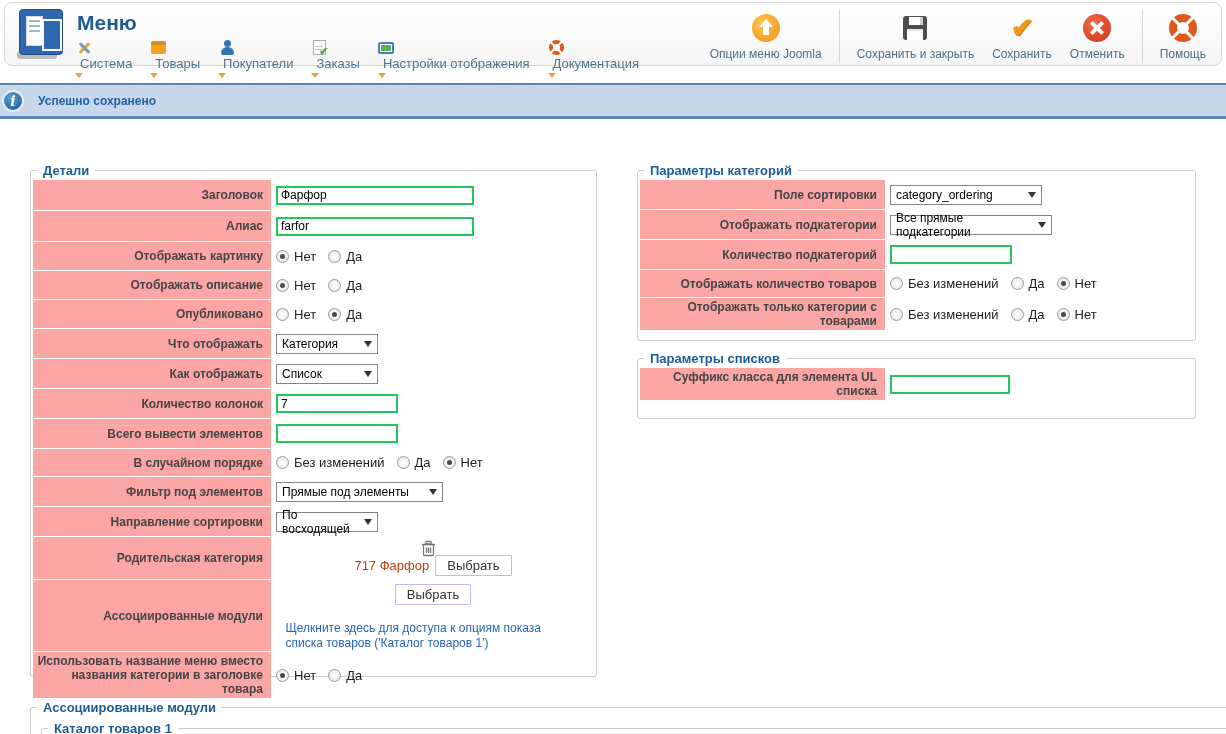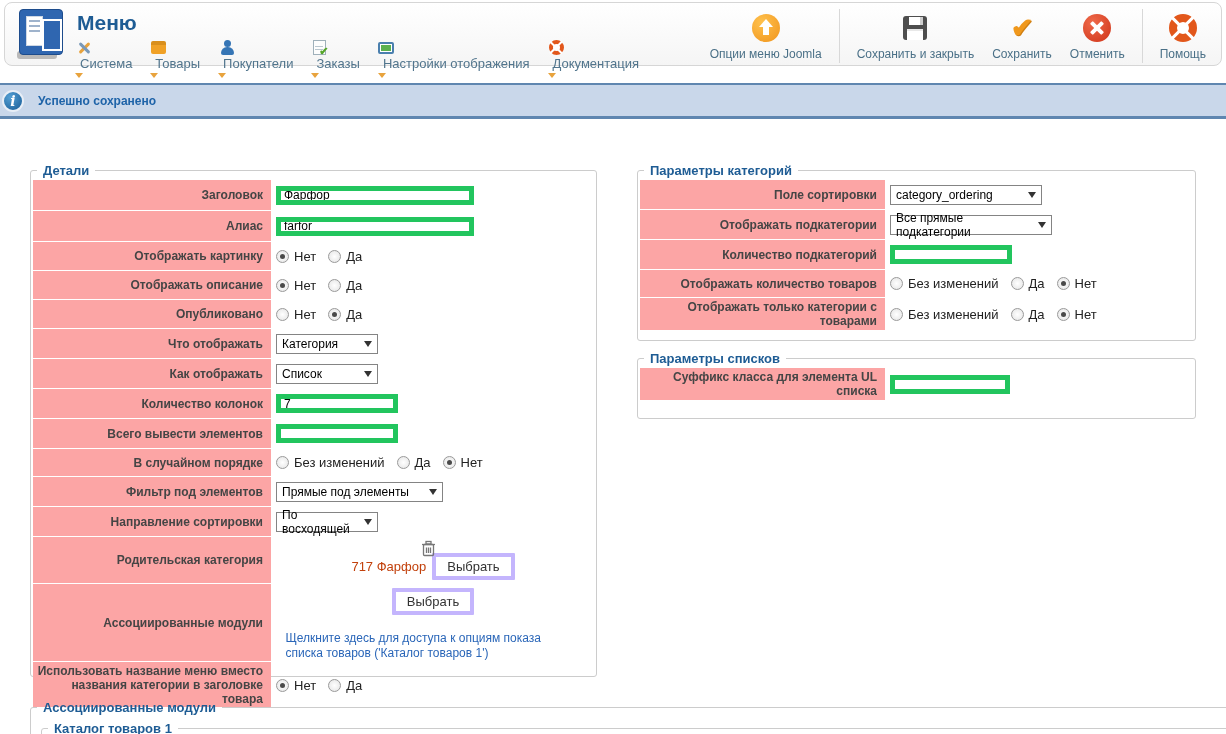--- a/index.html
+++ b/index.html
@@ -85,38 +85,38 @@
   .frow .lbl { width:238px; flex:none; background:#fca5a5; text-align:right;
     font-size:12px; font-weight:bold; color:#454545; line-height:14px;
     display:flex; align-items:center; justify-content:flex-end; padding:2px 8px 2px 4px; }
   .fs-category .frow .lbl { width:245px; }
   .fs-lists .frow .lbl { width:245px; }
   .frow .val { display:flex; align-items:center; padding-left:5px; flex:1; position:relative; }
 
   .h30{min-height:30px} .h29{min-height:29px} .h28{min-height:28px} .h27{min-height:27px}
   .h34{min-height:34px} .h42{min-height:42px} .h56{min-height:56px}
 
-  .text-input { height:19px; border:5px solid #22c55e; font-size:12px; padding:1px 3px;
+  .text-input { height:19px; border:2px solid #22c55e; font-size:12px; padding:1px 3px;
     font-family:"Liberation Sans", sans-serif; color:#000; background:#fff; }
   .w196{width:198px} .w120{width:122px} .w118{width:120px}
 
   .sel { display:inline-flex; align-items:center; justify-content:space-between;
     border:1px solid #848484; background:#fff; height:20px; padding:0 5px; font-size:12px;
     color:#000; cursor:pointer; }
   .sel .sel-arrow { width:0; height:0; border-left:4px solid transparent;
     border-right:4px solid transparent; border-top:6px solid #333; margin-left:8px; }
   .sw100{width:102px} .sw160{width:162px} .sw150{width:152px} .sw165{width:167px}
 
   .radio { width:13px; height:13px; border-radius:50%; border:1px solid #9a9a9a;
     background:radial-gradient(#ffffff,#e3e3e3); flex:none; position:relative; cursor:pointer; }
   .radio.sel::after { content:""; position:absolute; left:3px; top:3px; width:5px; height:5px;
     border-radius:50%; background:#4a4a4a; }
   .rlbl { font-size:13px; color:#222; margin:0 12px 0 5px; }
 
-  .btn { border:4px solid #c4b5fd; background:#fff; font-size:13px; color:#333;
+  .btn { border:1px solid #c4b5fd; background:#fff; font-size:13px; color:#333;
     padding:2px 11px; border-radius:1px; cursor:pointer;
     font-family:"Liberation Sans", sans-serif; }
 
   .parent-val { display:flex; flex-direction:column; justify-content:flex-end; padding-bottom:3px; }
   .trash { position:absolute; left:150px; top:3px; cursor:pointer; }
   .parent-line { display:flex; align-items:center; margin-top:16px; }
   .parent-text { font-size:13px; color:#c2410c; margin-right:6px; }
 
   .mod-val { display:flex; flex-direction:column; align-items:flex-start; justify-content:flex-start;
     padding-top:4px; }

